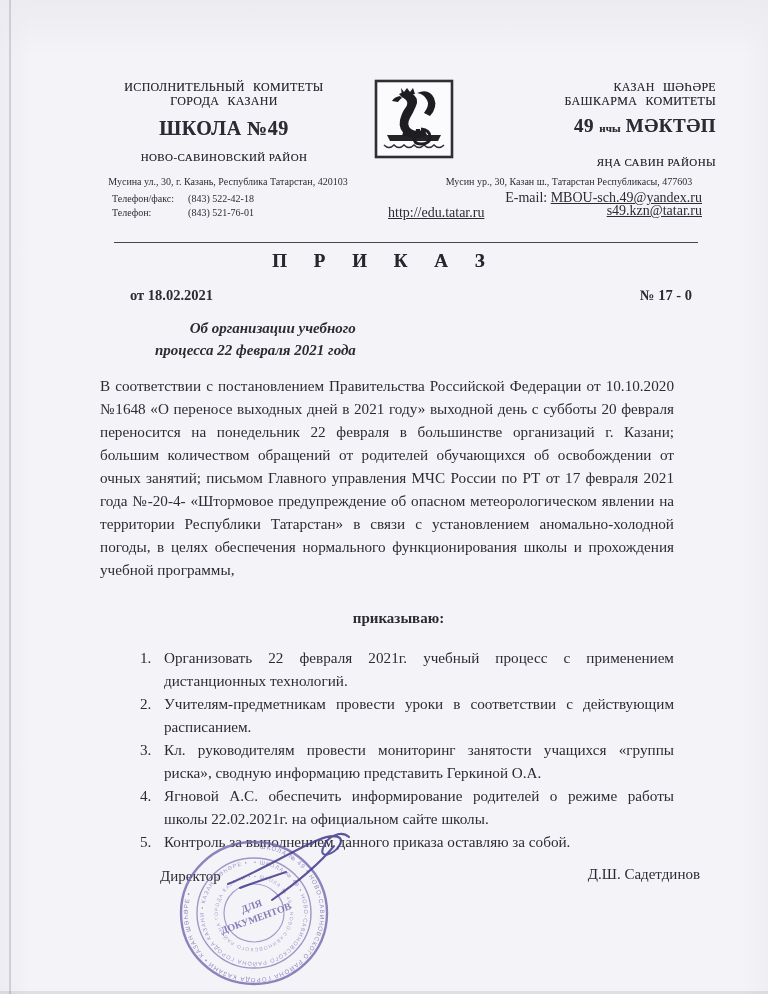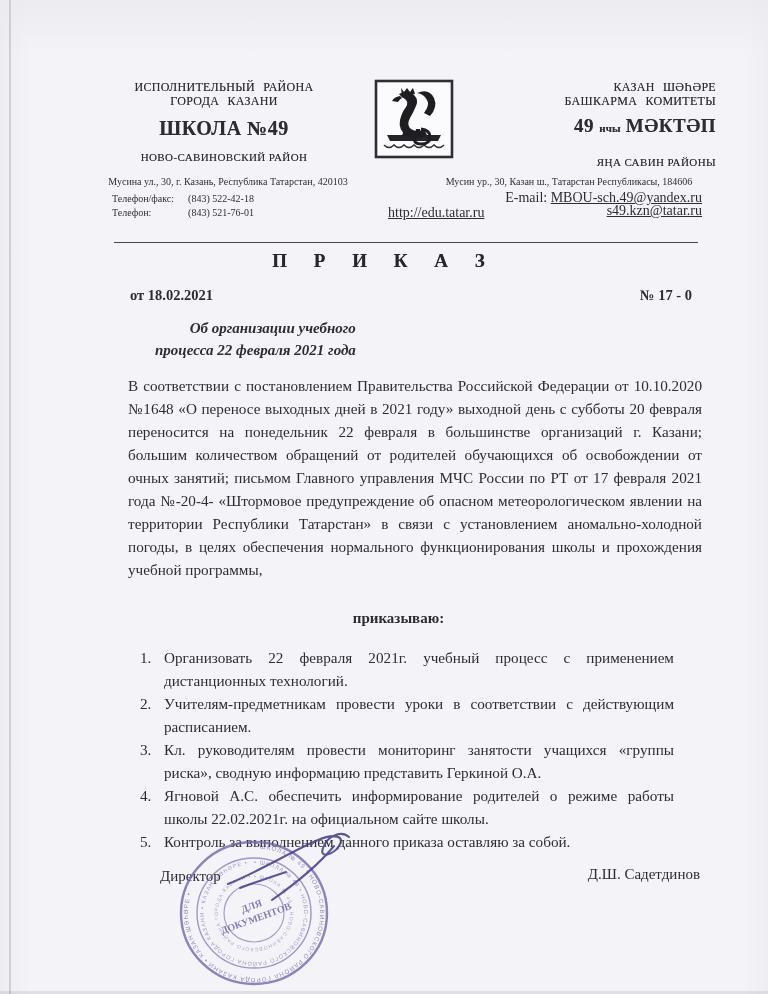--- a/index.html
+++ b/index.html
@@ -41,21 +41,21 @@
 
   .rule{position:absolute;left:114px;right:70px;top:242px;border-top:1.6px solid #45454e;}
 
   .doc-title{position:absolute;left:0;right:0;top:250px;text-align:center;
     font-size:19px;font-weight:bold;letter-spacing:11px;color:#26262e;}
   .meta-date{position:absolute;left:130px;top:287px;font-size:14.5px;font-weight:bold;}
   .meta-num{position:absolute;right:76px;top:287px;font-size:14.5px;font-weight:bold;}
 
   .subject{position:absolute;left:155px;top:317px;font-size:15px;font-weight:bold;font-style:italic;line-height:22px;text-align:right;}
 
-  .body-par{position:absolute;left:100px;top:374px;width:574px;font-size:15.2px;line-height:23px;text-align:justify;margin-left:28px;}
+  .body-par{position:absolute;left:100px;top:374px;width:574px;font-size:15.2px;line-height:23px;text-align:justify;}
 
   .resolution{position:absolute;left:0;right:0;top:610px;text-align:center;font-size:15px;font-weight:bold;margin-left:29px;}
 
   .order-list{position:absolute;left:140px;top:646px;width:534px;}
   .order-item{position:relative;padding-left:24px;font-size:15.2px;line-height:23px;text-align:justify;}
   .order-item .num{position:absolute;left:0;top:0;}
 
   .sig-role{position:absolute;left:160px;top:868px;font-size:15px;}
   .sig-name{position:absolute;right:68px;top:866px;font-size:15px;}
 
@@ -63,21 +63,21 @@
   .signature{position:absolute;left:222px;top:824px;width:140px;height:88px;}
 </style>
 </head>
 <body>
 
 <div class="page">
   <div class="edge-left"></div>
   <div class="edge-bottom"></div>
 
   <div class="org-left soft">
-    <div class="org-line">ИСПОЛНИТЕЛЬНЫЙ РАЙОНА</div>
+    <div class="org-line">ИСПОЛНИТЕЛЬНЫЙ КОМИТЕТЫ</div>
     <div class="org-line">ГОРОДА КАЗАНИ</div>
     <div class="school-ru">ШКОЛА №49</div>
     <div class="district">НОВО-САВИНОВСКИЙ РАЙОН</div>
   </div>
 
   <div class="emblem">
     <svg width="80" height="82" viewBox="0 0 80 82">
       <rect x="2" y="2" width="76" height="76" fill="#fbfbfd" stroke="#2e2e34" stroke-width="2.6"></rect>
 
       <path d="M10 66 q5 5 10 0 q5 5 10 0 q5 5 10 0 q5 5 10 0 q5 5 10 0 q5 5 10 0" fill="none" stroke="#2e2e34" stroke-width="1.6"></path>
@@ -101,21 +101,21 @@
     <div class="org-line">БАШКАРМА КОМИТЕТЫ</div>
     <div class="school-tt">
       <span>49</span>
       <span class="mid">нчы</span>
       <span>МӘКТӘП</span>
     </div>
     <div class="district">ЯҢА САВИН РАЙОНЫ</div>
   </div>
 
   <div class="addr-left">Мусина ул., 30, г. Казань, Республика Татарстан, 420103</div>
-  <div class="addr-right">Мусин ур., 30, Казан ш., Татарстан Республикасы, 184606</div>
+  <div class="addr-right">Мусин ур., 30, Казан ш., Татарстан Республикасы, 477603</div>
 
   <div class="contact-left">
     <table>
       <tbody>
           <tr>
         <td>Телефон/факс:</td>
         <td class="val">(843) 522-42-18</td>
       </tr>
       <tr>
         <td>Телефон:</td>

